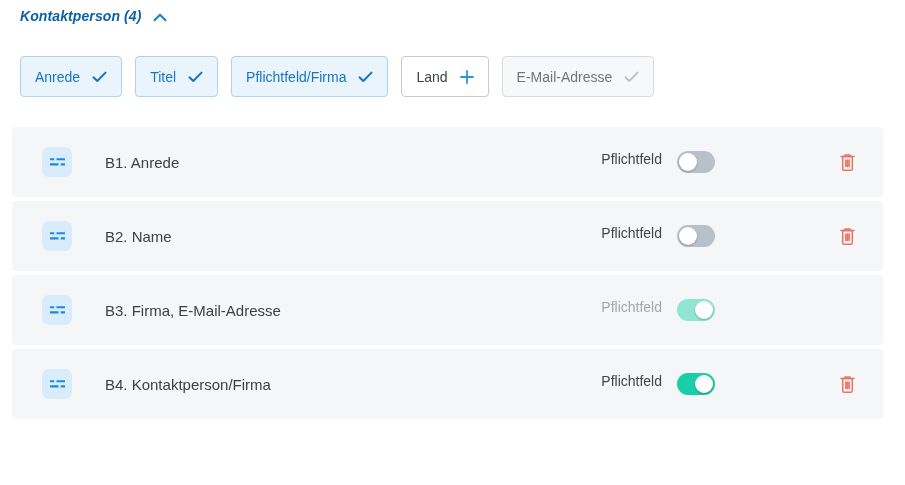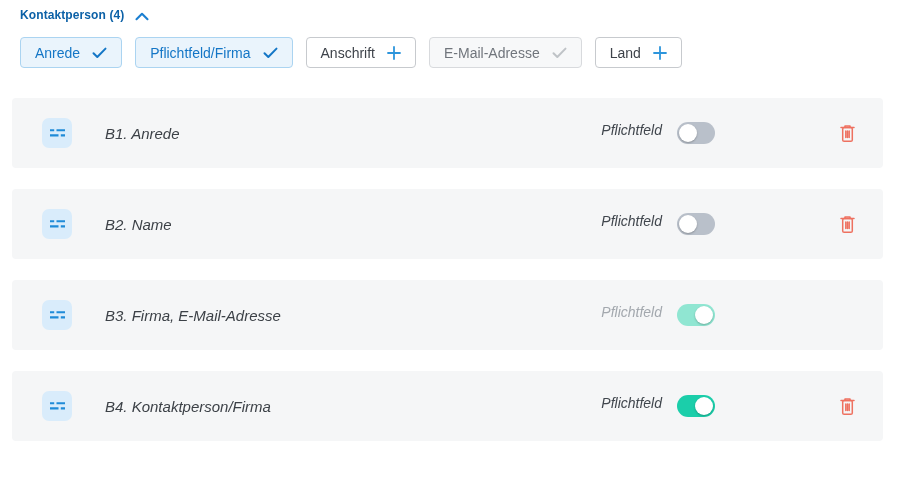--- a/index.html
+++ b/index.html
@@ -13,36 +13,36 @@
   *{box-sizing:border-box;}
   html,body{margin:0;padding:0;}
   body{
     width:905px;height:485px;background:#ffffff;overflow:hidden;
     font-family:"Liberation Sans","DejaVu Sans",sans-serif;
     -webkit-font-smoothing:antialiased;
   }
   .page{padding:8px 20px 0 20px;}
   
   .section-header{display:flex;align-items:center;gap:11px;cursor:pointer;}
-  .section-title{font-size:12px;font-weight:700;color:var(--c-header-blue);letter-spacing:.1px;}
+  .section-title{font-size:14px;font-weight:700;color:var(--c-header-blue);letter-spacing:.1px;font-style:italic;}
   .chevron{display:inline-flex;margin-top:2px;}
   
   .chips{margin-top:15px;display:flex;flex-wrap:wrap;gap:12px 13px;max-width:866px;}
   .chip{
-    display:inline-flex;align-items:center;gap:12px;height:31px;padding:0 14px;
-    border-radius:4px;border:1px solid transparent;font-size:14px;cursor:pointer;background:#fff;
+    display:inline-flex;align-items:center;gap:12px;height:41px;padding:0 14px;
+    border-radius:4px;border:1px solid transparent;font-size:14px;cursor:pointer;background:#fff;margin-top:17px;
   }
   .chip-active{background:var(--c-chip-active-bg);border-color:var(--c-chip-active-border);color:var(--c-link-blue);}
   .chip-active .icon-stroke{stroke:var(--c-link-blue);}
   .chip-disabled{background:var(--c-chip-disabled-bg);border-color:var(--c-chip-disabled-border);color:var(--c-chip-disabled-text);cursor:default;}
   .chip-disabled .icon-stroke{stroke:var(--c-chip-disabled-icon);}
   .chip-add{background:#ffffff;border-color:var(--c-chip-add-border);color:var(--c-chip-add-text);}
   .chip-add .icon-stroke{stroke:var(--c-plus-blue);}
   
-  .rows{margin:30px 2px 0 -8px;display:flex;flex-direction:column;gap:21px;font-style:italic;}
+  .rows{margin:30px 2px 0 -8px;display:flex;flex-direction:column;gap:4px;}
   .row{
     height:70px;background:var(--c-row-bg);border-radius:4px;
     display:flex;align-items:center;padding:0 27px 0 30px;
   }
   .handle{
     width:30px;height:30px;border-radius:7px;background:var(--c-handle-bg);
     display:flex;align-items:center;justify-content:center;cursor:grab;flex:0 0 auto;
   }
   .row-label{margin-left:33px;font-size:15px;color:var(--c-row-text);}
   .req-group{margin-left:auto;display:flex;align-items:flex-start;gap:15px;}
@@ -77,43 +77,43 @@
   </div>
 
   <div class="chips">
     <span class="chip chip-active">
       <span>Anrede</span>
       <svg width="15" height="12" viewBox="0 0 15 12" fill="none">
           <path class="icon-stroke" d="M1.5 6.2 5.3 10 13.5 1.6" stroke-width="2" stroke-linecap="round" stroke-linejoin="round"></path>
         </svg>
     </span>
     <span class="chip chip-active">
+      <span>Titel</span>
+      <svg width="15" height="12" viewBox="0 0 15 12" fill="none">
+          <path class="icon-stroke" d="M1.5 6.2 5.3 10 13.5 1.6" stroke-width="2" stroke-linecap="round" stroke-linejoin="round"></path>
+        </svg>
+    </span>
+    <span class="chip chip-active">
       <span>Pflichtfeld/Firma</span>
-      <svg width="15" height="12" viewBox="0 0 15 12" fill="none">
-          <path class="icon-stroke" d="M1.5 6.2 5.3 10 13.5 1.6" stroke-width="2" stroke-linecap="round" stroke-linejoin="round"></path>
-        </svg>
-    </span>
-    <span class="chip chip-add">
-      <span>Anschrift</span>
-      <svg width="14" height="14" viewBox="0 0 14 14" fill="none">
-          <path class="icon-stroke" d="M7 1v12M1 7h12" stroke-width="1.8" stroke-linecap="round"></path>
-        </svg>
-    </span>
-    <span class="chip chip-disabled">
-      <span>E-Mail-Adresse</span>
       <svg width="15" height="12" viewBox="0 0 15 12" fill="none">
           <path class="icon-stroke" d="M1.5 6.2 5.3 10 13.5 1.6" stroke-width="2" stroke-linecap="round" stroke-linejoin="round"></path>
         </svg>
     </span>
     <span class="chip chip-add">
       <span>Land</span>
       <svg width="14" height="14" viewBox="0 0 14 14" fill="none">
           <path class="icon-stroke" d="M7 1v12M1 7h12" stroke-width="1.8" stroke-linecap="round"></path>
         </svg>
     </span>
+    <span class="chip chip-disabled">
+      <span>E-Mail-Adresse</span>
+      <svg width="15" height="12" viewBox="0 0 15 12" fill="none">
+          <path class="icon-stroke" d="M1.5 6.2 5.3 10 13.5 1.6" stroke-width="2" stroke-linecap="round" stroke-linejoin="round"></path>
+        </svg>
+    </span>
   </div>
 
   <div class="rows">
 
     <div class="row">
       <span class="handle">
         <svg width="17" height="10" viewBox="0 0 17 10" fill="none">
             <path d="M1 2.2h4.2M7.5 2.2h8.5M1 7.4h8.5M11.8 7.4H16" stroke="#1f8bd8" stroke-width="2.1" stroke-linecap="butt"></path>
           </svg>
       </span>

